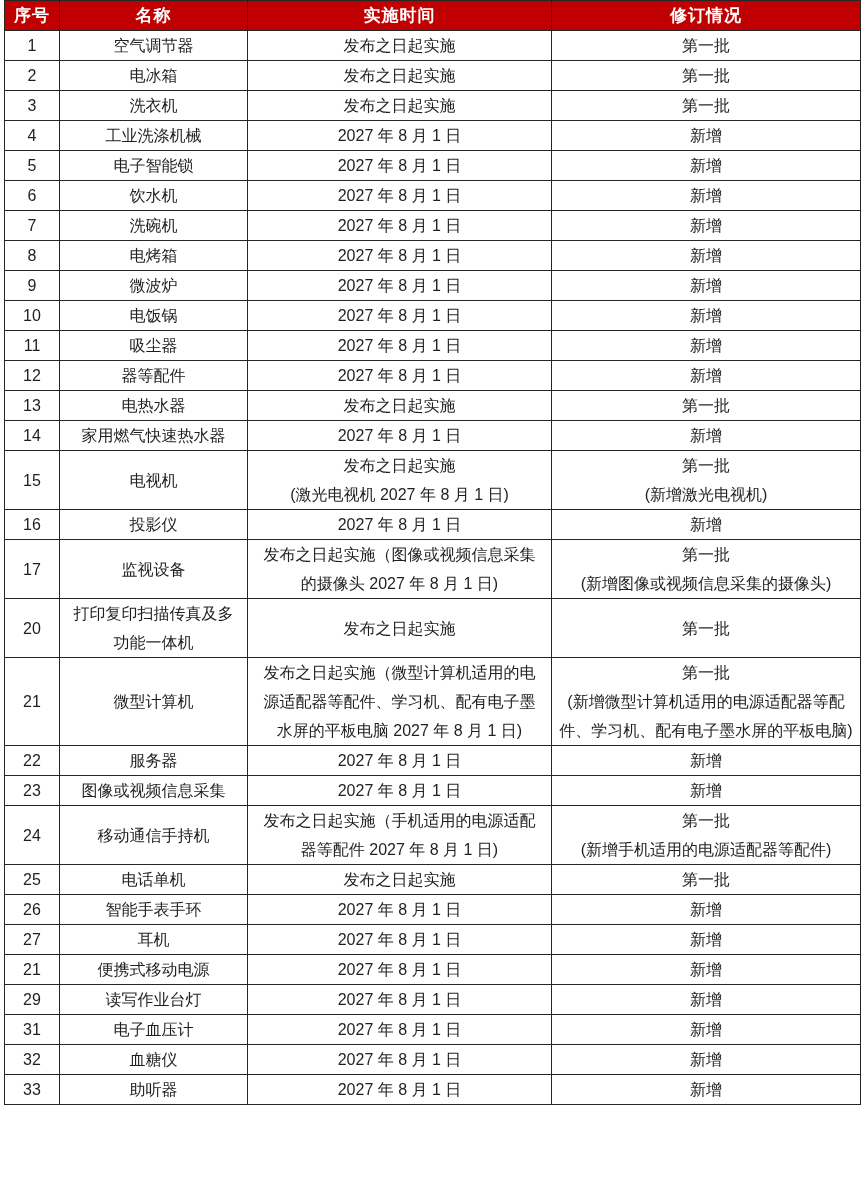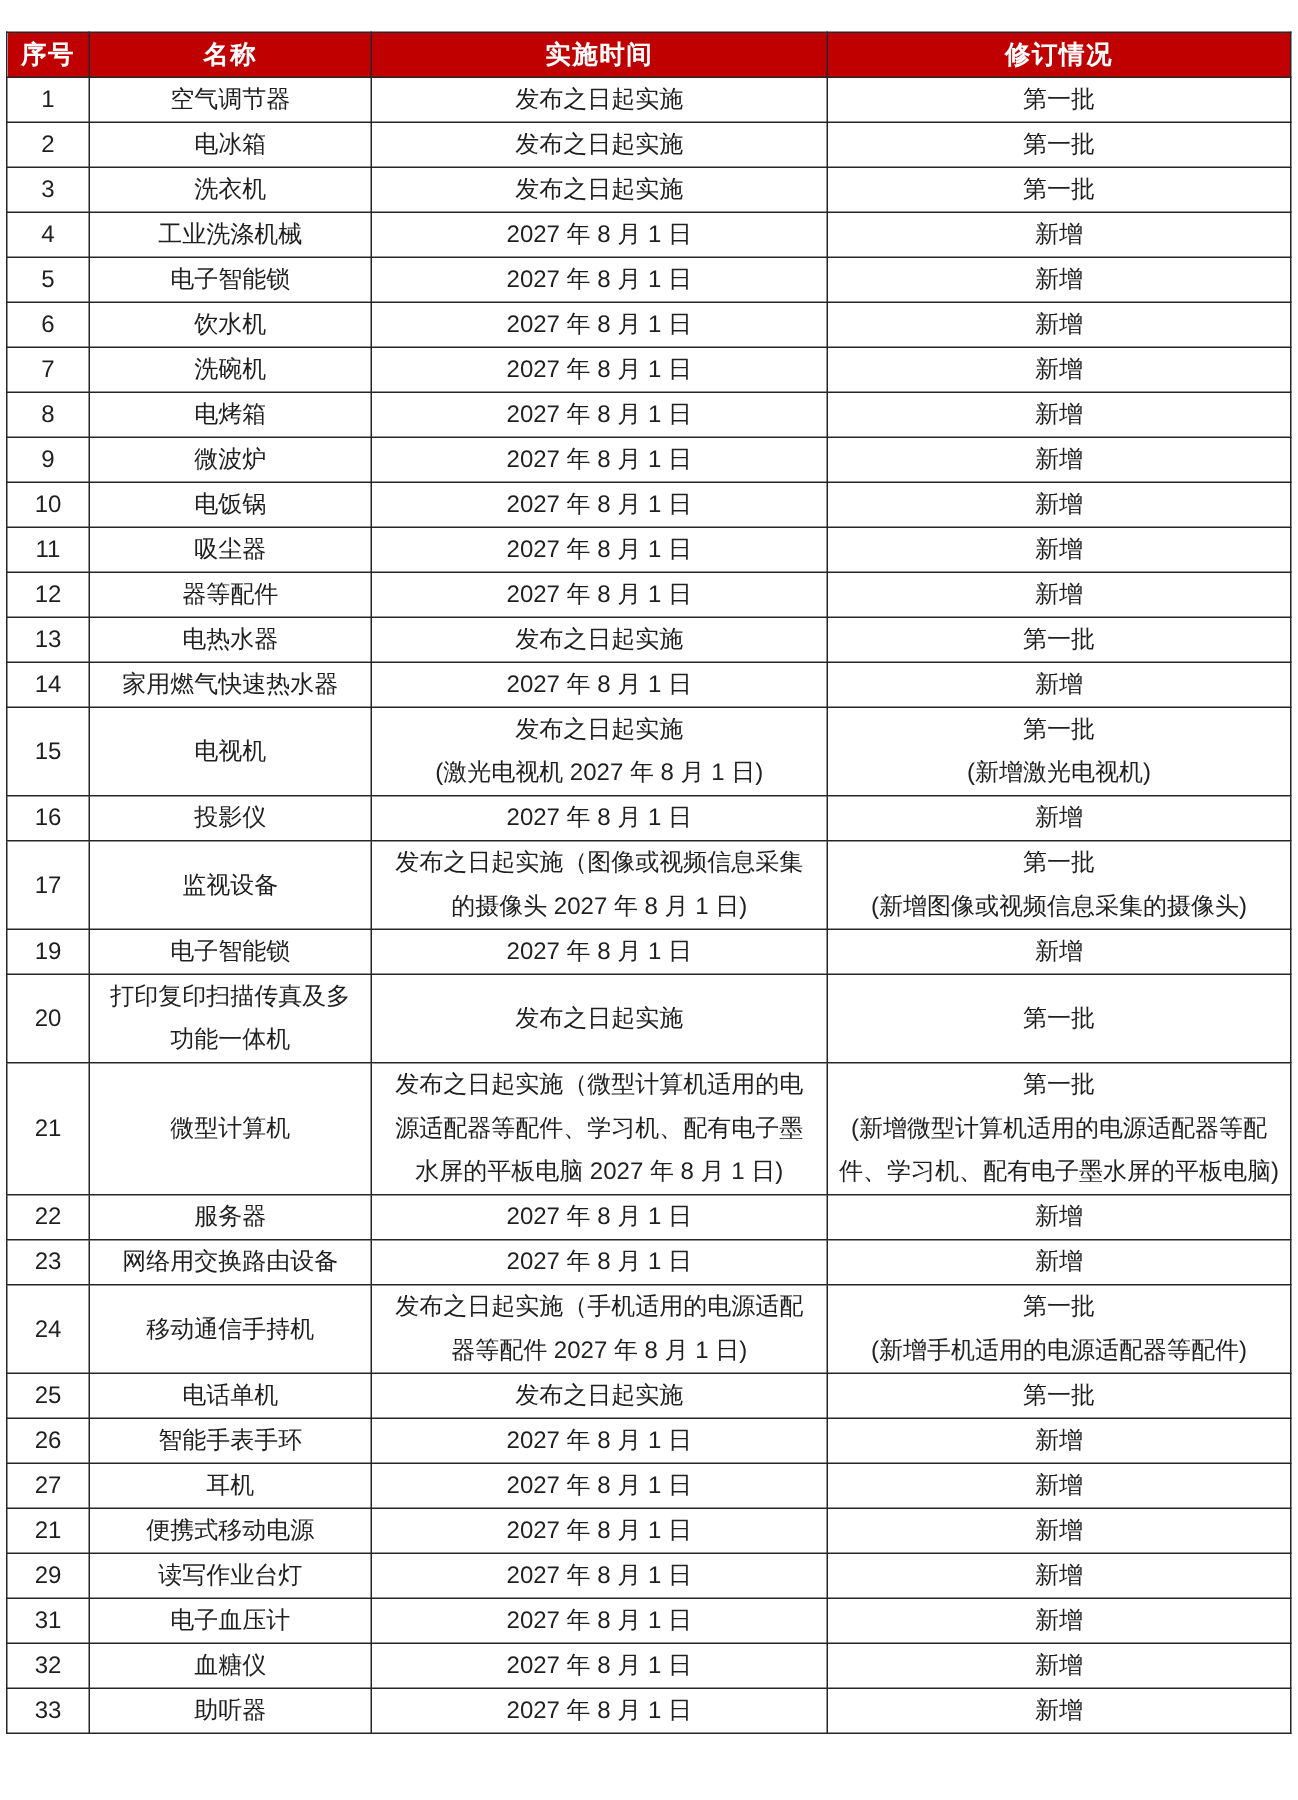--- a/index.html
+++ b/index.html
@@ -10,21 +10,21 @@
   }
   html, body {
     margin: 0;
     padding: 0;
     background: #ffffff;
     font-family: "Liberation Sans", "DejaVu Sans", sans-serif;
   }
   .page {
     width: 865px;
     box-sizing: border-box;
-    padding: 21px 4px;
+    padding: 0 4px;
   }
   table.std-table {
     border-collapse: collapse;
     table-layout: fixed;
     width: 857px;
   }
   .std-table th,
   .std-table td {
     border: 1px solid var(--border);
     text-align: center;
@@ -172,26 +172,20 @@
         </tr>
         <tr>
           <td class="cell-no">17</td>
           <td class="cell-name">监视设备</td>
           <td class="cell-time">发布之日起实施（图像或视频信息采集
 的摄像头 2027 年 8 月 1 日)</td>
           <td class="cell-revision">第一批
 (新增图像或视频信息采集的摄像头)</td>
         </tr>
         <tr>
-          <td class="cell-no">19</td>
-          <td class="cell-name">电子智能锁</td>
-          <td class="cell-time">2027 年 8 月 1 日</td>
-          <td class="cell-revision">新增</td>
-        </tr>
-        <tr>
           <td class="cell-no">20</td>
           <td class="cell-name">打印复印扫描传真及多
 功能一体机</td>
           <td class="cell-time">发布之日起实施</td>
           <td class="cell-revision">第一批</td>
         </tr>
         <tr>
           <td class="cell-no">21</td>
           <td class="cell-name">微型计算机</td>
           <td class="cell-time">发布之日起实施（微型计算机适用的电
@@ -202,21 +196,21 @@
 件、学习机、配有电子墨水屏的平板电脑)</td>
         </tr>
         <tr>
           <td class="cell-no">22</td>
           <td class="cell-name">服务器</td>
           <td class="cell-time">2027 年 8 月 1 日</td>
           <td class="cell-revision">新增</td>
         </tr>
         <tr>
           <td class="cell-no">23</td>
-          <td class="cell-name">网络用交换路由设备</td>
+          <td class="cell-name">图像或视频信息采集</td>
           <td class="cell-time">2027 年 8 月 1 日</td>
           <td class="cell-revision">新增</td>
         </tr>
         <tr>
           <td class="cell-no">24</td>
           <td class="cell-name">移动通信手持机</td>
           <td class="cell-time">发布之日起实施（手机适用的电源适配
 器等配件 2027 年 8 月 1 日)</td>
           <td class="cell-revision">第一批
 (新增手机适用的电源适配器等配件)</td>

